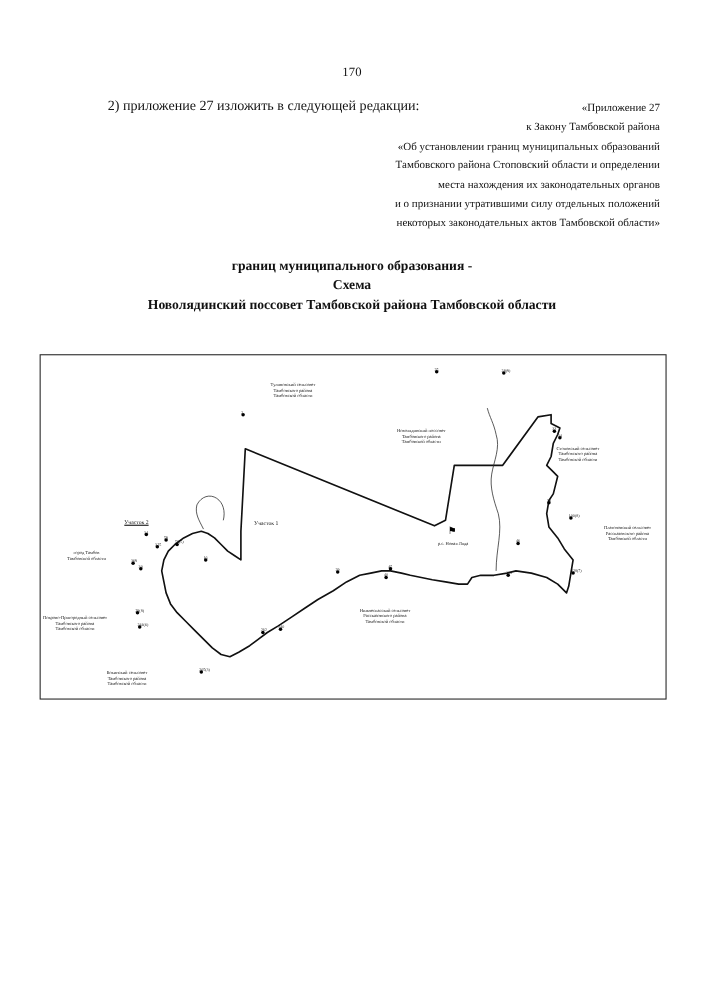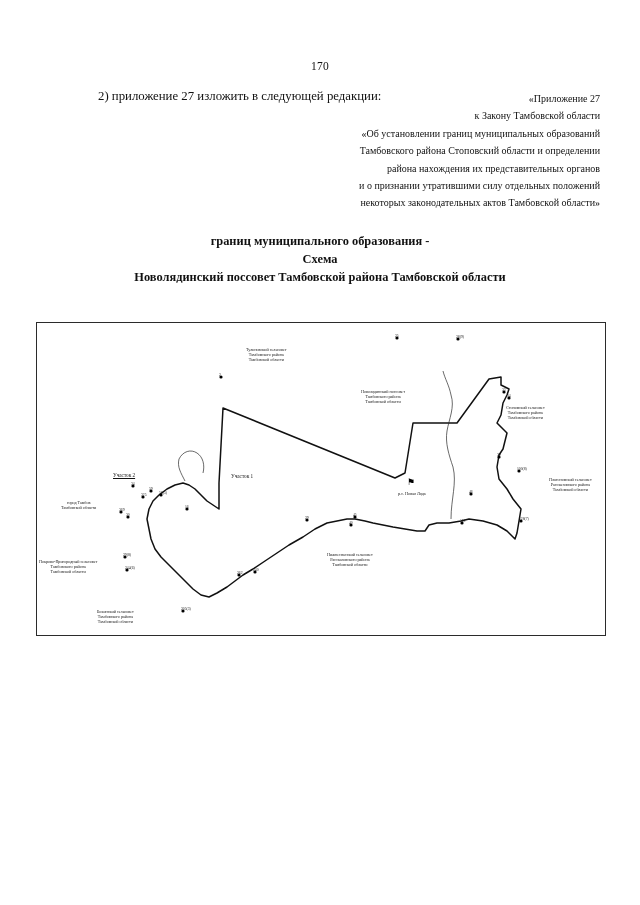--- a/index.html
+++ b/index.html
@@ -125,24 +125,24 @@
 <body>
 
 <div class="page">
 
   <div class="page-number">170</div>
 
   <div class="intro-line">2) приложение 27 изложить в следующей редакции:</div>
 
   <div class="ref-block">
     <div>«Приложение 27</div>
-    <div>к Закону Тамбовской области</div>
+    <div>к Закону Тамбовской района</div>
     <div>«Об установлении границ муниципальных образований</div>
     <div>Тамбовского района Стоповский области и определении</div>
-    <div>района нахождения их представительных органов</div>
+    <div>места нахождения их законодательных органов</div>
     <div>и о признании утратившими силу отдельных положений</div>
     <div>некоторых законодательных актов Тамбовской области»</div>
   </div>
 
   <div class="scheme-title">
     <div>границ муниципального образования -</div>
     <div>Схема</div>
     <div>Новолядинский поссовет Тамбовской района Тамбовской области</div>
   </div>
 

